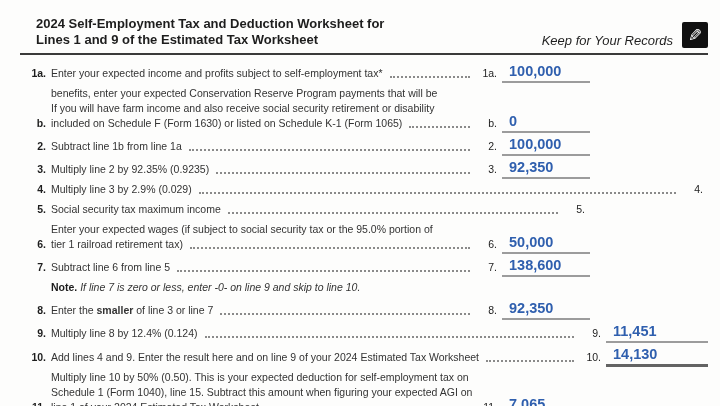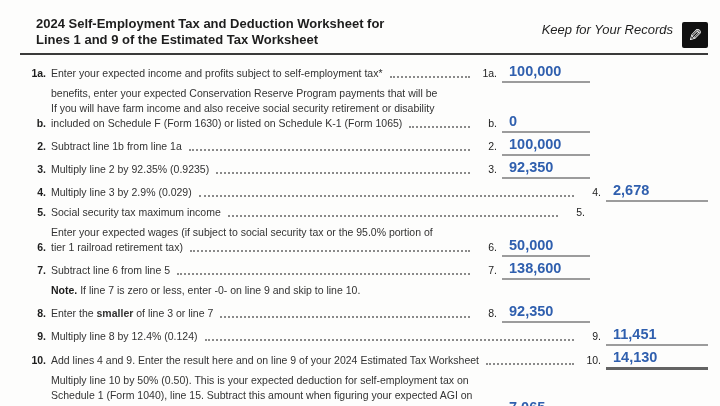--- a/index.html
+++ b/index.html
@@ -11,21 +11,21 @@
     overflow: hidden;
   }
   .page {
     width: 720px; height: 406px;
     background: #fdfdfc;
     padding: 16px 12px 0 20px;
   }
   
   .hdr { display: flex; align-items: flex-end; justify-content: space-between; padding-bottom: 5px; gap: 36px; }
   .hdr-title { font-weight: bold; font-size: 13px; line-height: 16px; color: #1d1d1d; margin-left: 16px; }
-  .hdr-right { display: flex; align-items: flex-start; gap: 9px; }
+  .hdr-right { display: flex; align-items: flex-end; gap: 9px; }
   .keep { font-style: italic; font-size: 13px; color: #1f1f1f; white-space: nowrap; }
   .pencil {
     width: 26px; height: 26px; background: #111; border-radius: 2px;
     display: flex; align-items: center; justify-content: center;
     color: #fff; font-size: 17px; line-height: 1;
   }
   .pencil span { transform: scaleX(-1); display: inline-block; }
   .hdr-rule { border: none; border-top: 2px solid #3a3a3a; margin-bottom: 8px; }
   
   .row { display: flex; align-items: flex-end; margin-bottom: 3px; }
@@ -48,21 +48,21 @@
     font-weight: bold; font-size: 14.5px; line-height: 17px;
     color: #2f5fae; padding: 0 0 1px 7px;
   }
   .val.inner { width: 88px; }
   .val.outer { width: 102px; }
   .val.printed { font-size: 10.5px; line-height: 15px; color: #161616; justify-content: center; padding-left: 0; }
   .val.final { border-bottom: 3px solid #636363; }
   .sp { width: 118px; flex: none; }
   .boldw { font-weight: bold; }
   .noteb { font-weight: bold; color: #1d1d1d; }
-  .notei { }
+  .notei { font-style: italic; }
 </style>
 </head>
 <body>
 
 <div class="page">
 
   <div class="hdr">
     <div class="hdr-title">
       <div>2024 Self-Employment Tax and Deduction Worksheet for</div>
       <div>Lines 1 and 9 of the Estimated Tax Worksheet</div>
@@ -140,23 +140,20 @@
 
   <div class="row">
     <div class="num">4.</div>
     <div class="desc">
       <div class="dline">
           <span>Multiply line 3 by 2.9% (0.029)</span>
           <span class="leader"></span>
         </div>
     </div>
     <div class="ref">4.</div>
-    <div class="val outer">
-        <span>2,678</span>
-      </div>
   </div>
 
   <div class="row">
     <div class="num">5.</div>
     <div class="desc">
       <div class="dline">
           <span>Social security tax maximum income</span>
           <span class="leader"></span>
         </div>
     </div>

